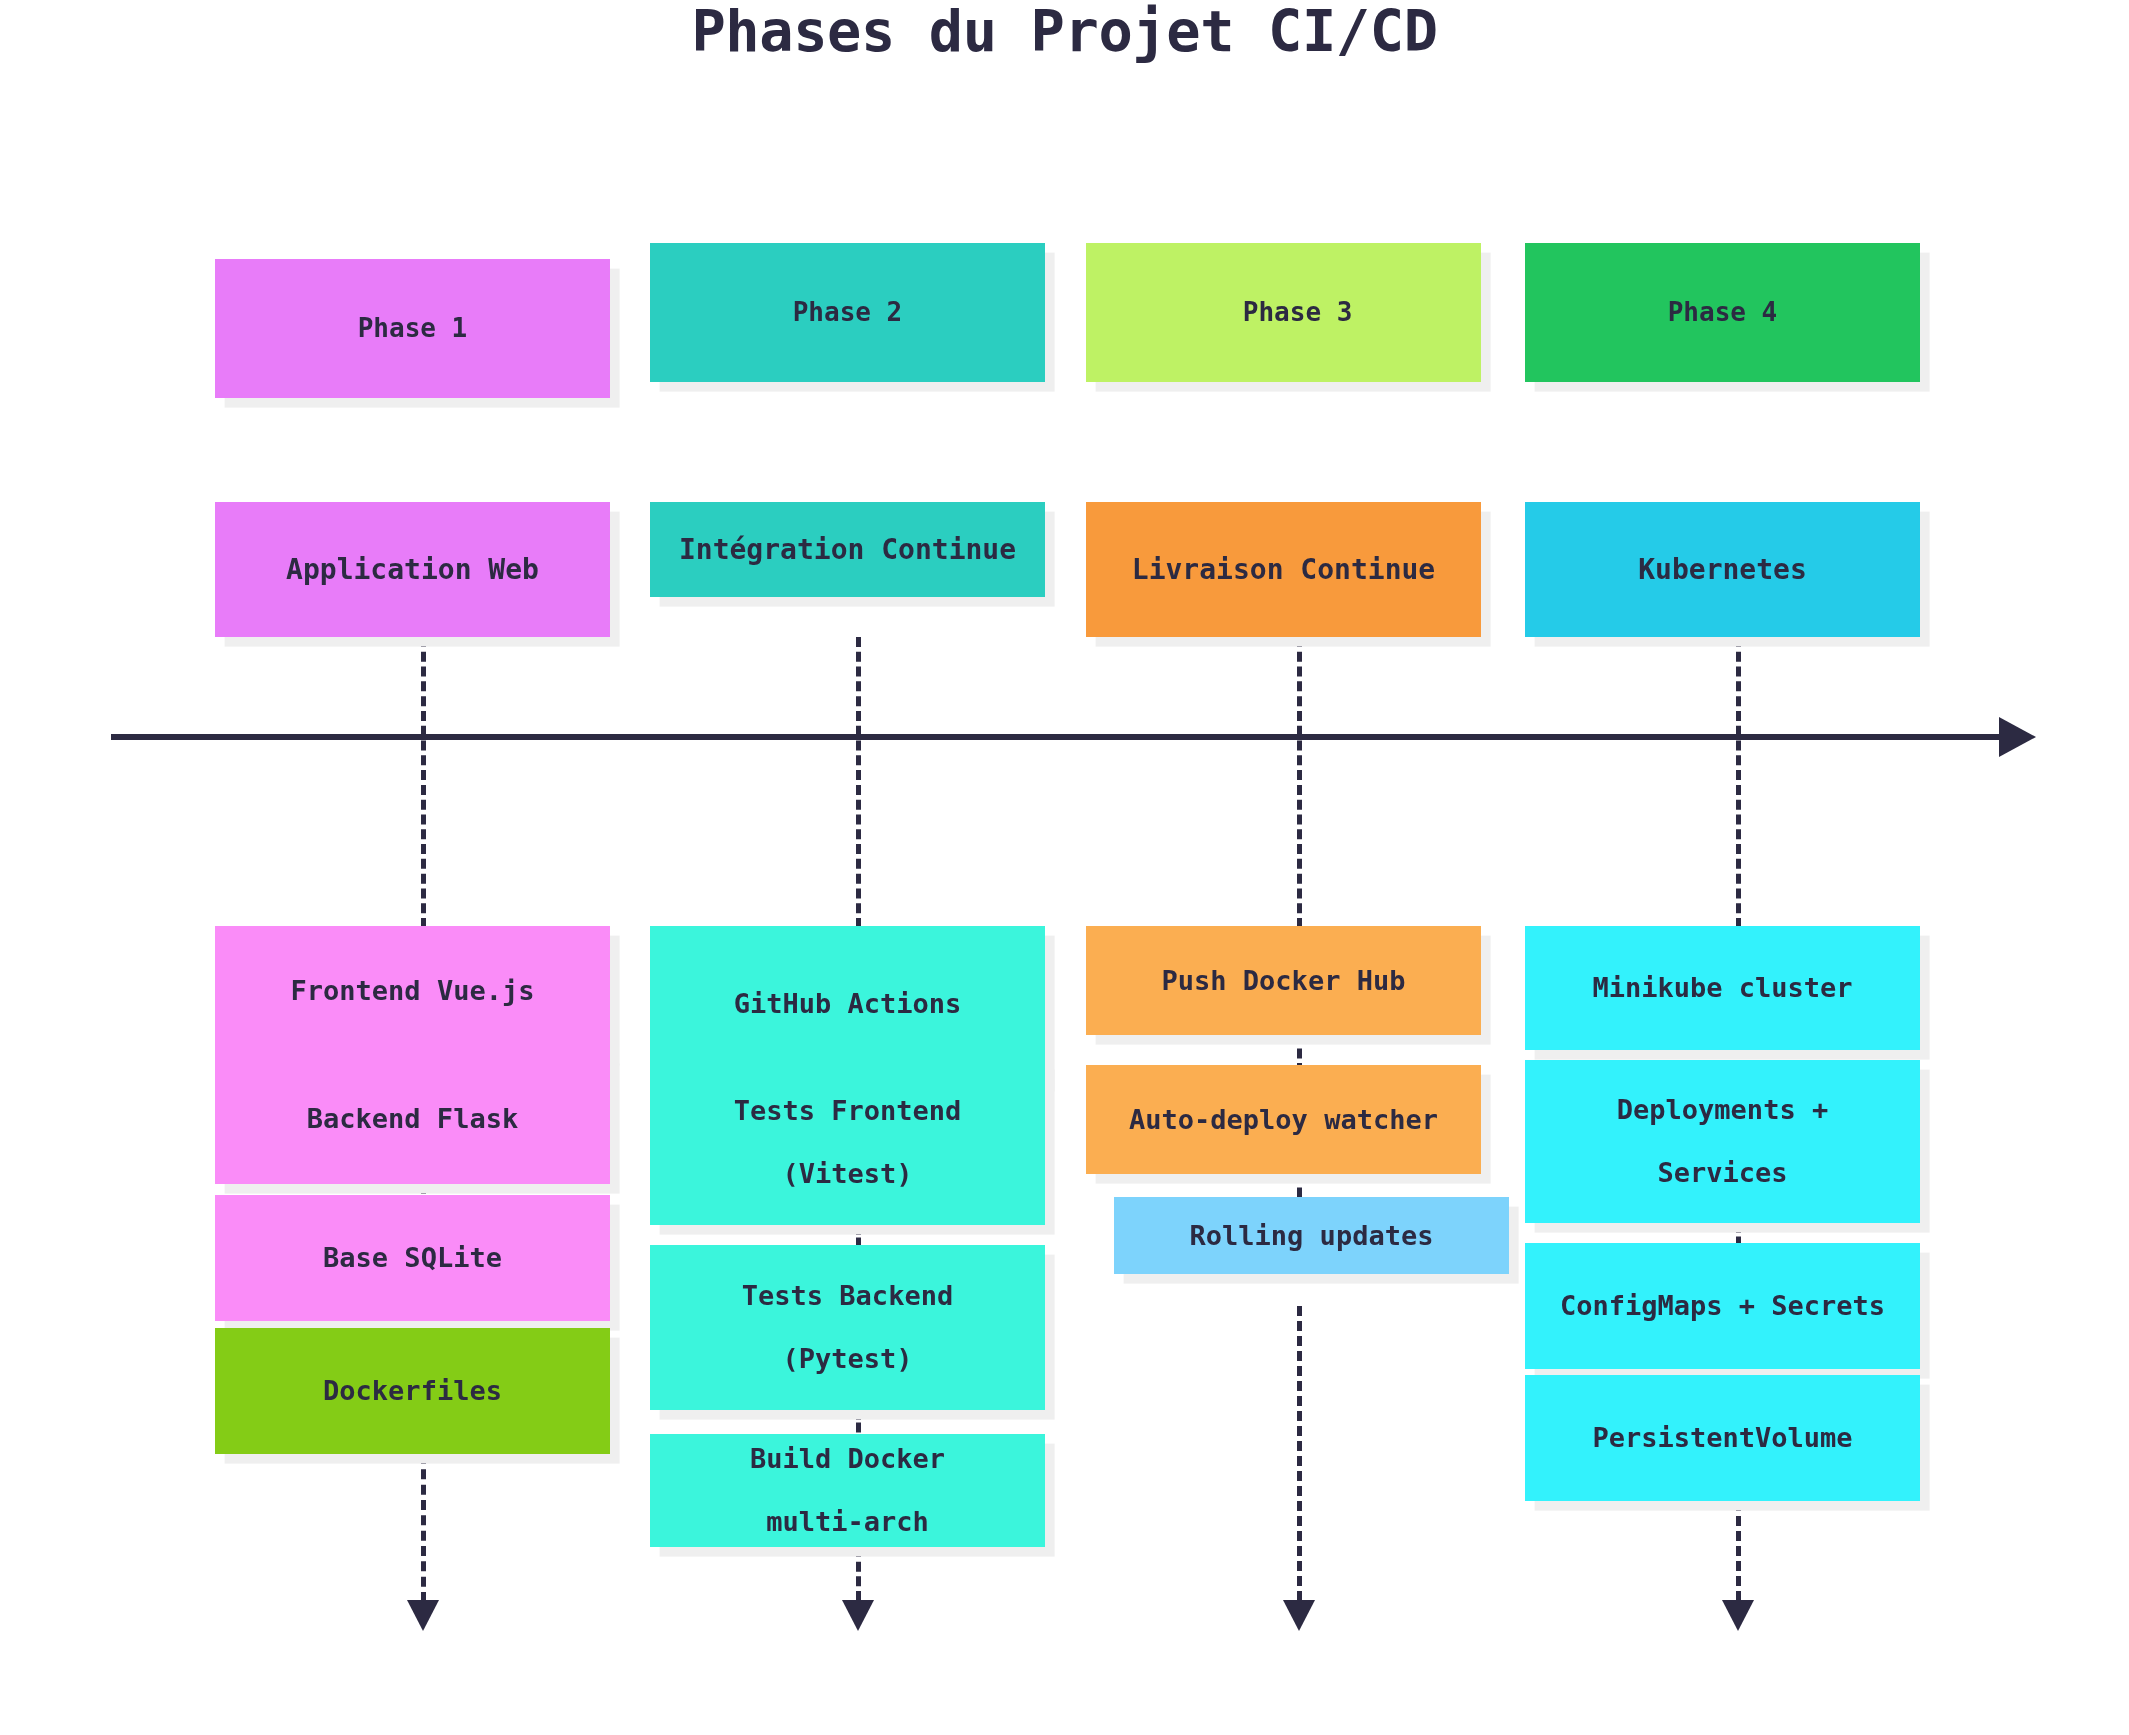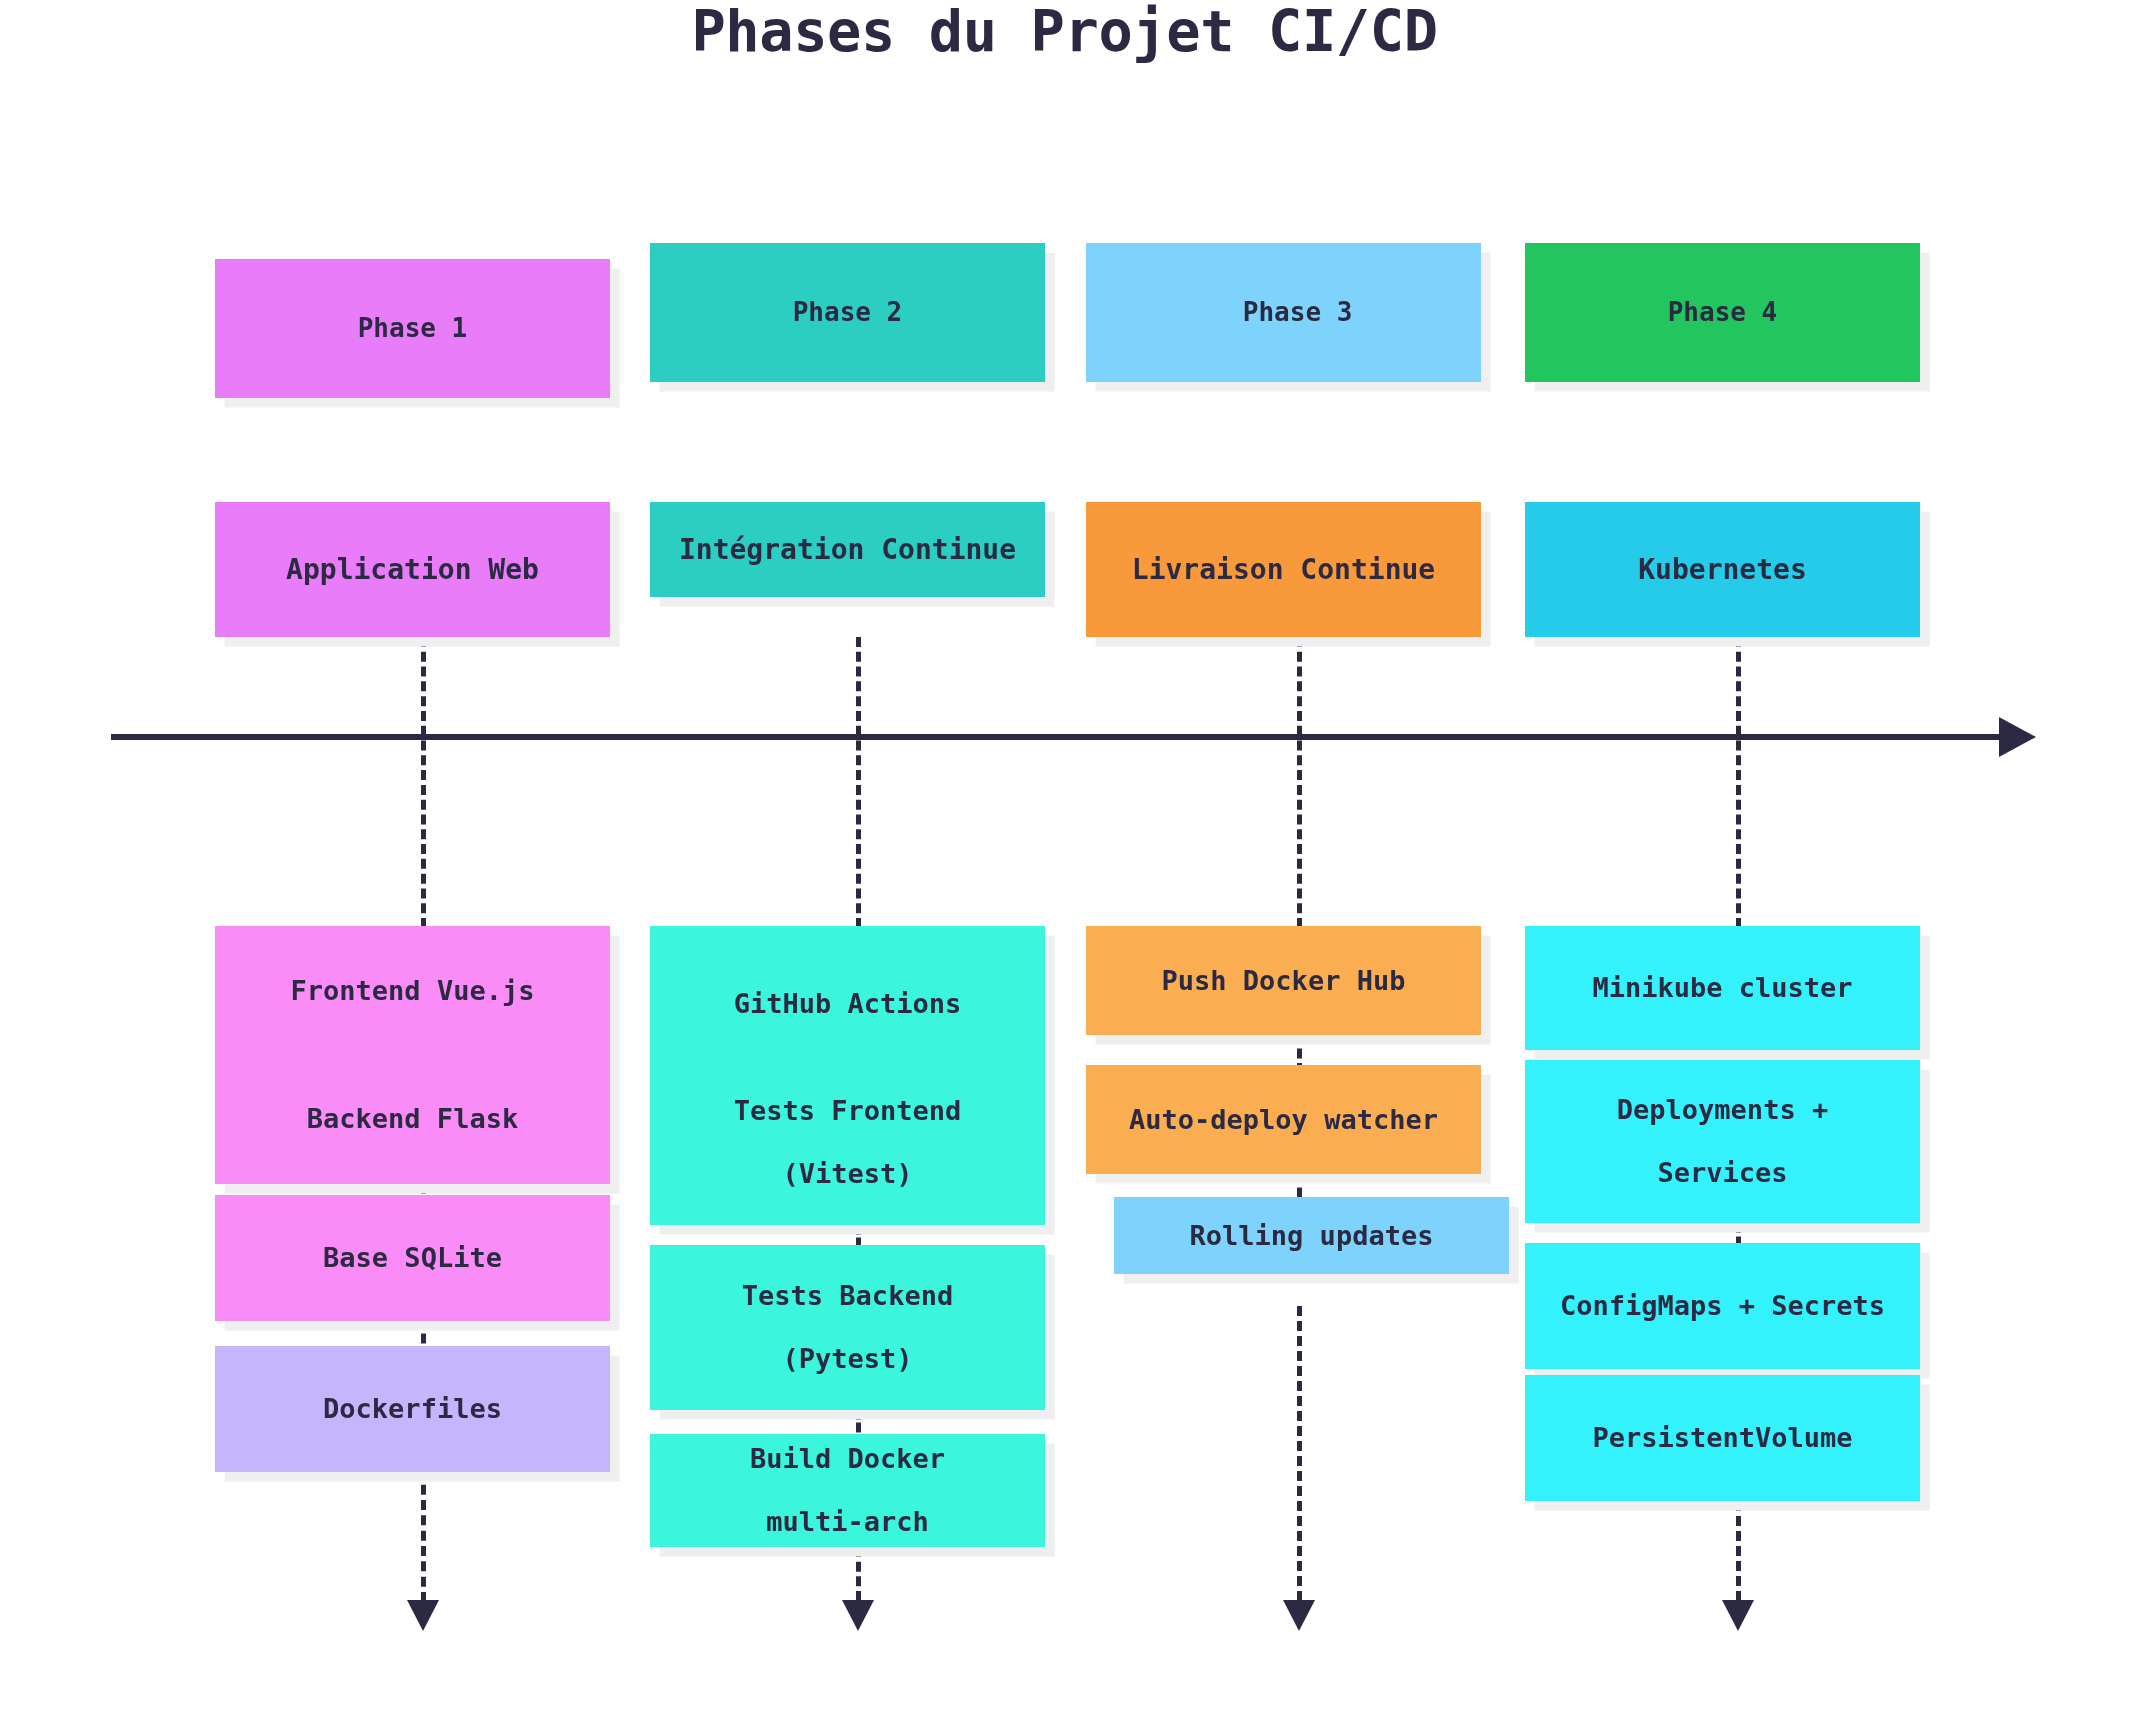--- a/index.html
+++ b/index.html
@@ -84,21 +84,21 @@
 <div id="stage">
 
   <div class="title">Phases du Projet CI/CD</div>
 
   <div class="card phase-card" style="left:215px;top:243px;width:395px;height:139px;background:#E87CF9;margin-top:16px;">
     <span>Phase 1</span>
   </div>
   <div class="card phase-card" style="left:650px;top:243px;width:395px;height:139px;background:#2BCEC0;">
     <span>Phase 2</span>
   </div>
-  <div class="card phase-card" style="left:1086px;top:243px;width:395px;height:139px;background:#7dd3fc;padding-left:36px;">
+  <div class="card phase-card" style="left:1086px;top:243px;width:395px;height:139px;background:#bef264;padding-left:36px;">
     <span>Phase 3</span>
   </div>
   <div class="card phase-card" style="left:1525px;top:243px;width:395px;height:139px;background:#22c55e;">
     <span>Phase 4</span>
   </div>
 
   <div class="card stream-card" style="left:215px;top:502px;width:395px;height:135px;background:#E87CF9;">
     <span>Application Web</span>
   </div>
   <div class="card stream-card" style="left:650px;top:502px;width:395px;height:95px;background:#2BCEC0;">
@@ -127,21 +127,21 @@
   <div class="card item-card" style="left:215px;top:1054px;width:395px;height:130px;background:#FA8CF8;">
     <span>Backend Flask</span>
   </div>
   <div class="vlink" style="left:421px;top:1184px;height:39px;"></div>
 
   <div class="card item-card" style="left:215px;top:1195px;width:395px;height:126px;background:#FA8CF8;">
     <span>Base SQLite</span>
   </div>
   <div class="vlink" style="left:421px;top:1319px;height:39px;"></div>
 
-  <div class="card item-card" style="left:215px;top:1328px;width:395px;height:126px;background:#c4b5fd;margin-top:18px;">
+  <div class="card item-card" style="left:215px;top:1328px;width:395px;height:126px;background:#84cc16;">
     <span>Dockerfiles</span>
   </div>
   <div class="vlink" style="left:421px;top:1454px;height:148px;"></div>
   <div class="arrow-down" style="left:407px;top:1600px;"></div>
 
   <div class="card item-card" style="left:650px;top:926px;width:395px;height:156px;background:#3BF5DC;">
     <span>GitHub Actions</span>
   </div>
   <div class="vlink" style="left:856px;top:1049px;height:35px;"></div>
 

